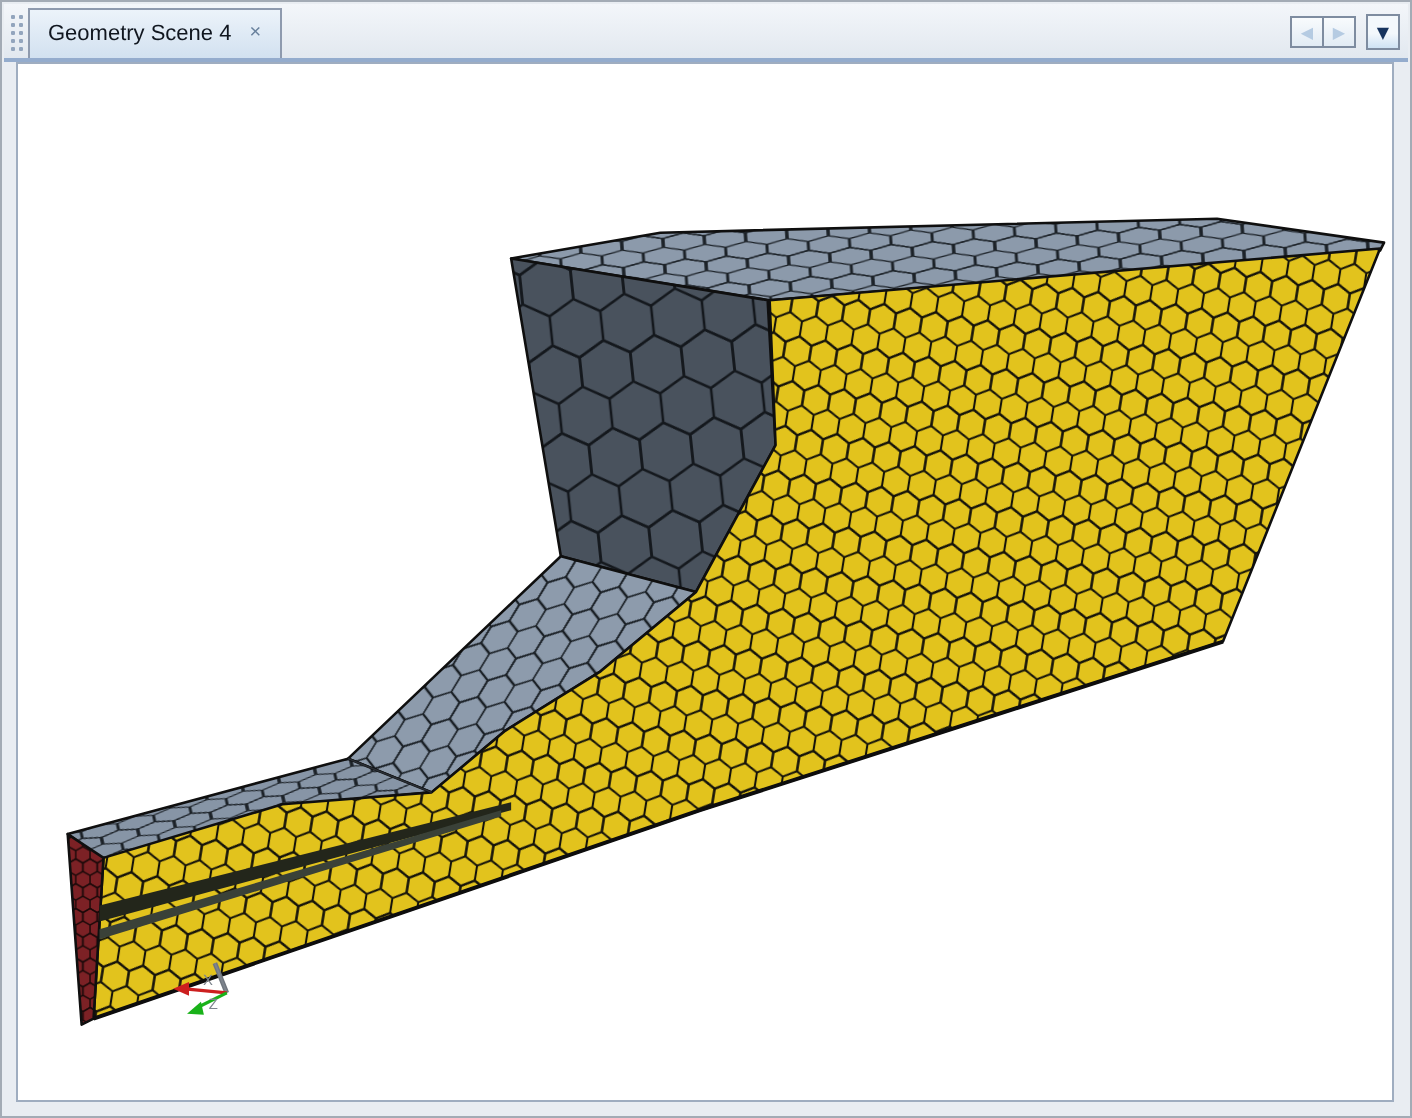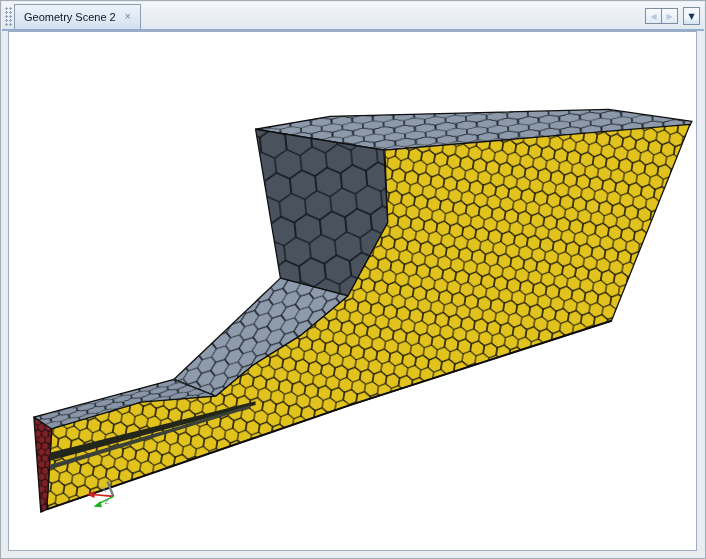--- a/index.html
+++ b/index.html
@@ -46,21 +46,21 @@
   .viewport svg{display:block;width:100%;height:100%;}
 </style>
 </head>
 <body>
 
 <div class="window">
 
   <div class="tabbar">
     <div class="grip"></div>
     <div class="tab">
-      <span>Geometry Scene 2</span>
+      <span>Geometry Scene 4</span>
       <span class="close">×</span>
     </div>
     <div class="nav">
       <button class="navbtn prev">
         <span>◀</span>
       </button>
       <button class="navbtn next">
         <span>▶</span>
       </button>
       <button class="navbtn menu">

